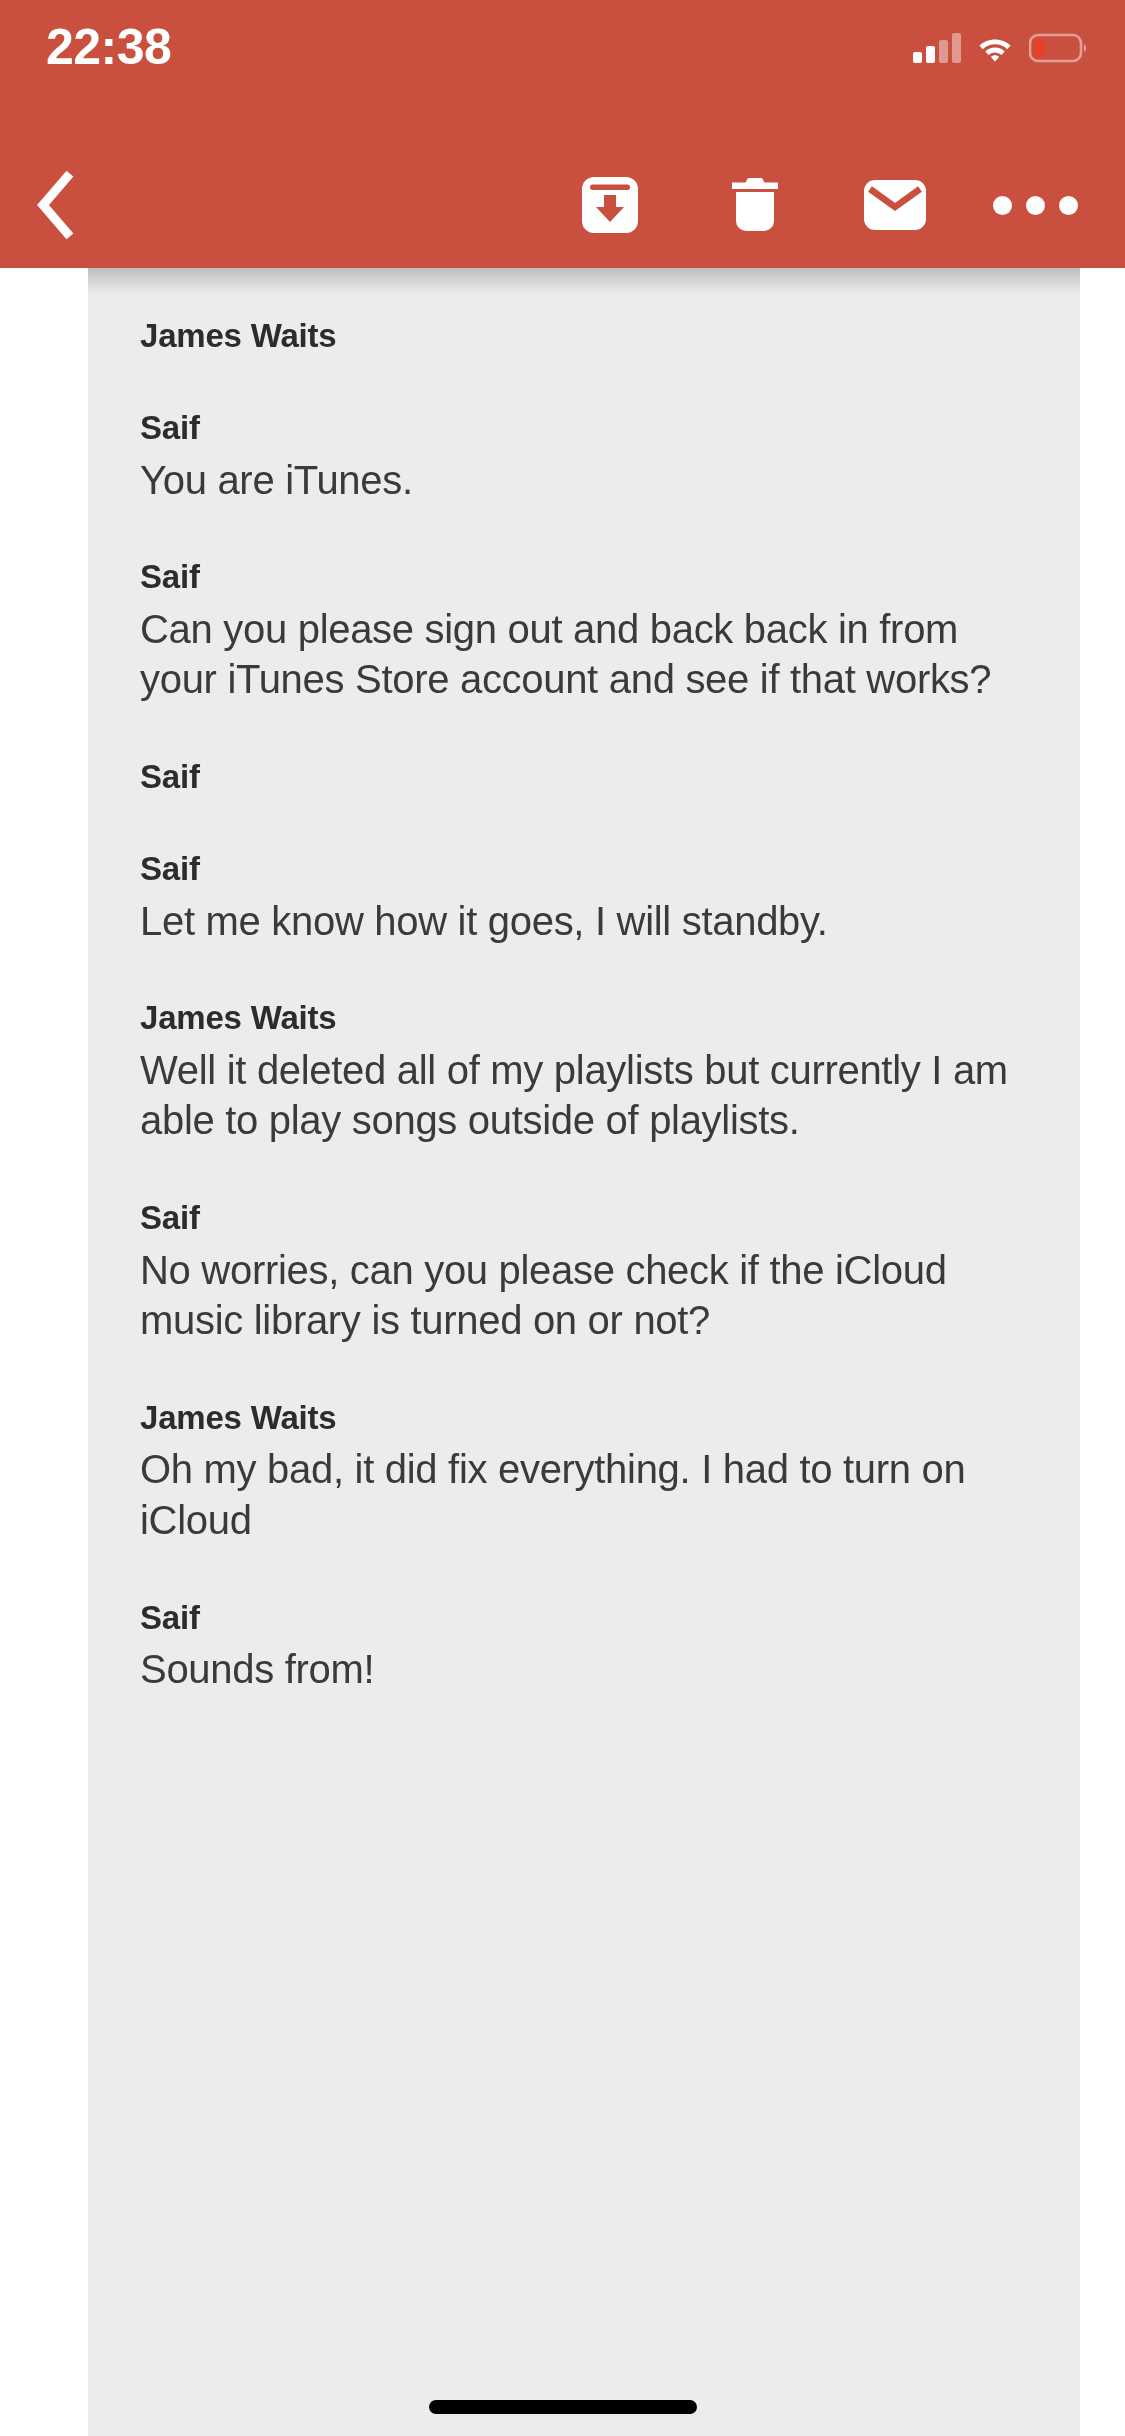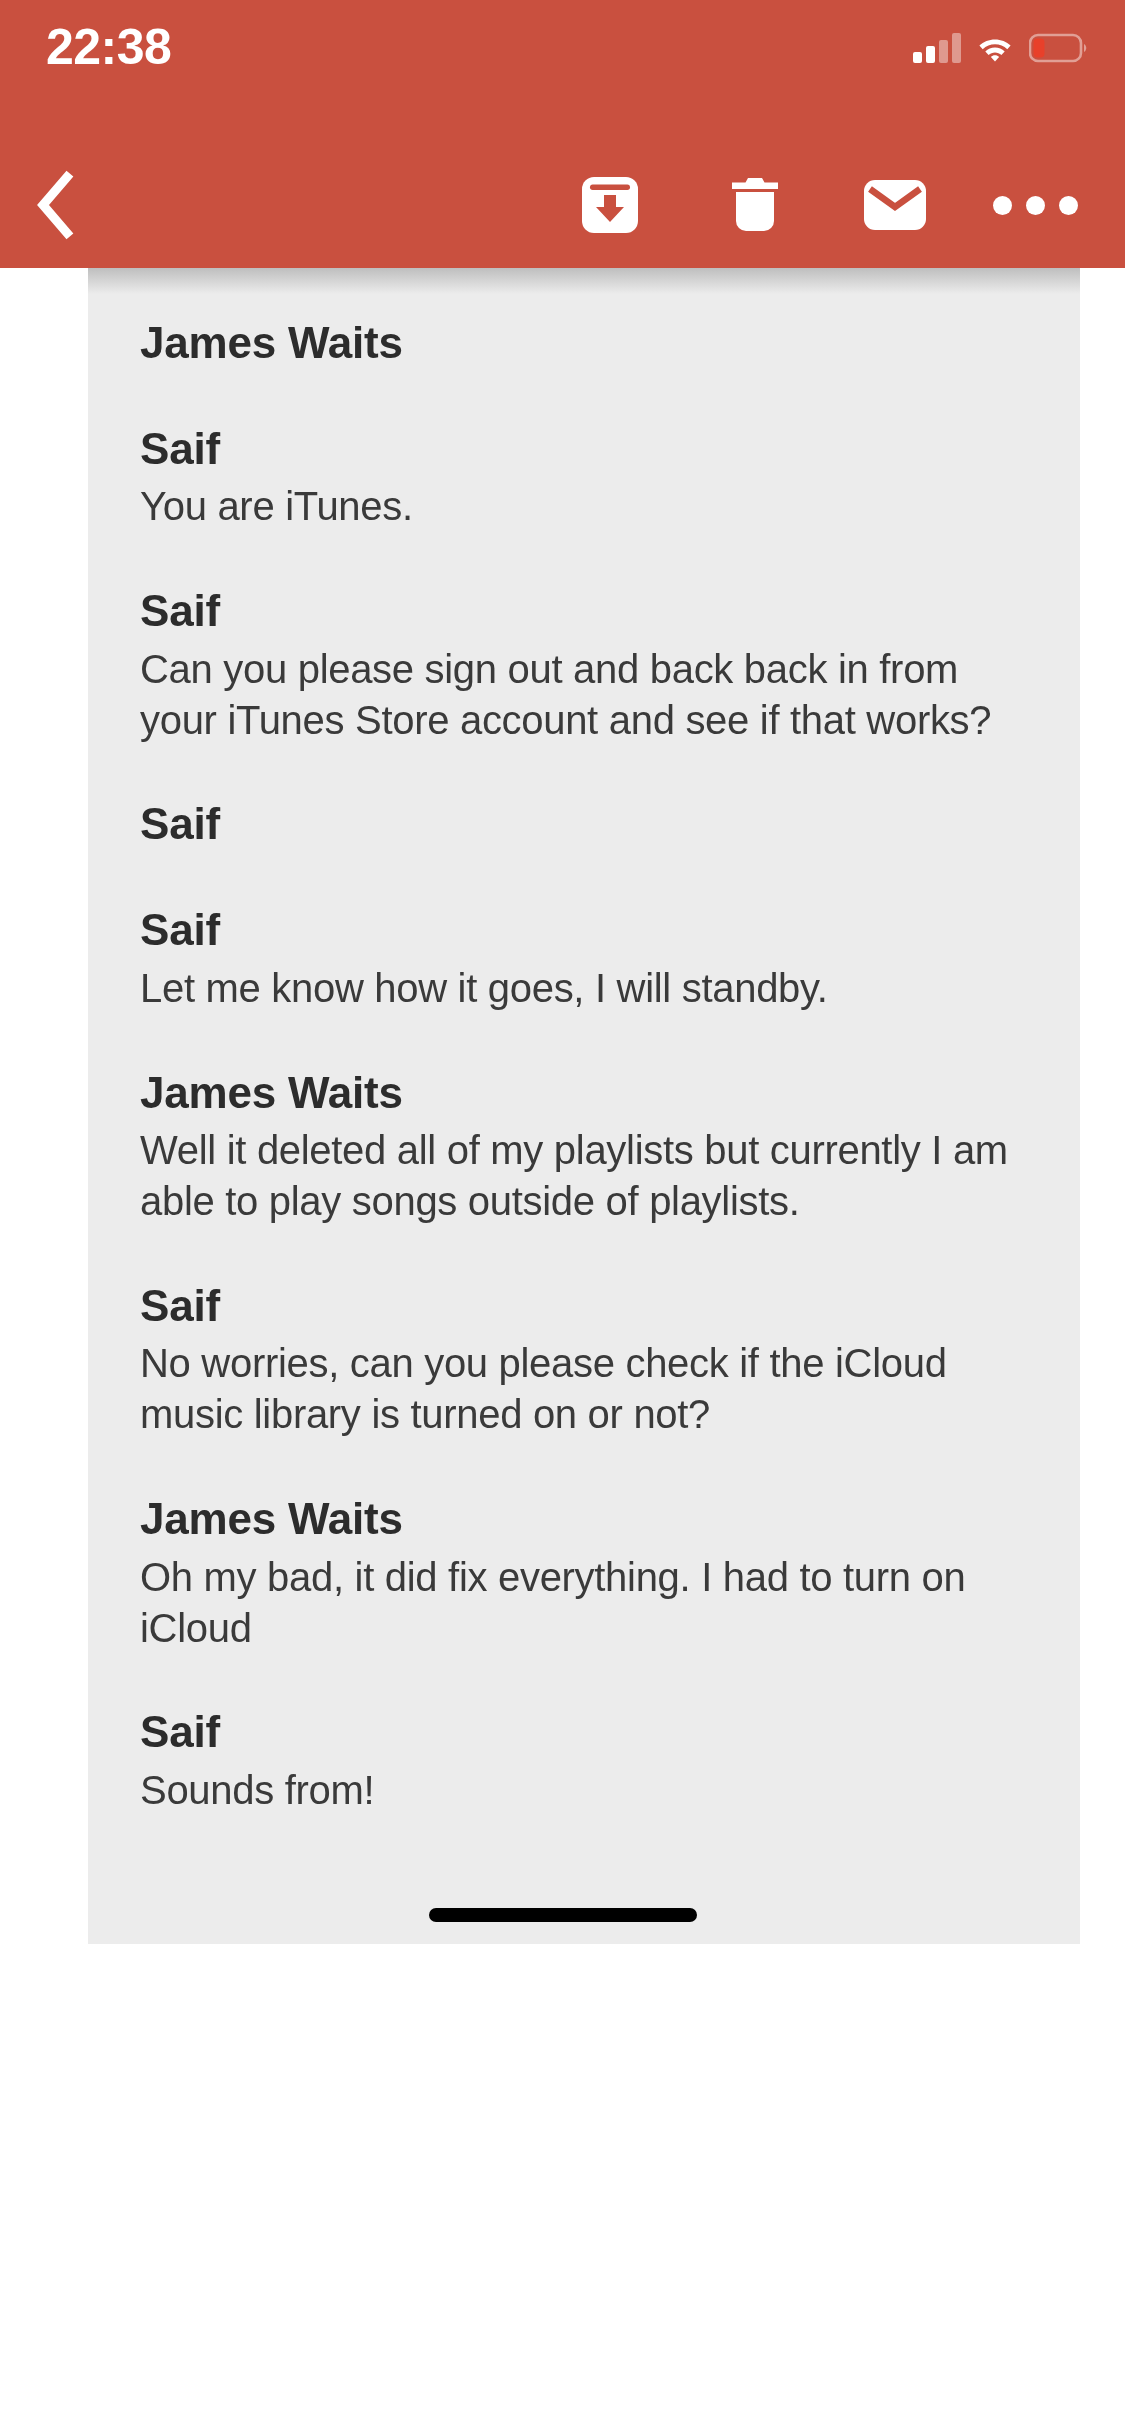--- a/index.html
+++ b/index.html
@@ -8,21 +8,21 @@
     width: 1125px;
     height: 2436px;
     background: #ffffff;
     font-family: "Liberation Sans", sans-serif;
     overflow: hidden;
   }
 
   #screen {
     position: relative;
     width: 1125px;
-    height: 1944px;
+    height: 2436px;
     background: #eab308;
     overflow: hidden;
   }
 
   
   .appbar {
     position: absolute;
     top: 0; left: 0;
     width: 1125px;
     height: 268px;
@@ -153,21 +153,21 @@
     left: 88px;
     width: 992px;
     padding: 48px 44px 0 52px;
   }
 
   .msg {
     margin-bottom: 52px;
   }
 
   .msg-sender {
-    font-size: 44px;
+    font-size: 33px;
     font-weight: 700;
     color: #2c2c2c;
     line-height: 1.22;
     letter-spacing: -0.2px;
     margin-bottom: 6px;
   }
 
   .msg-body {
     font-size: 40px;
     font-weight: 400;

